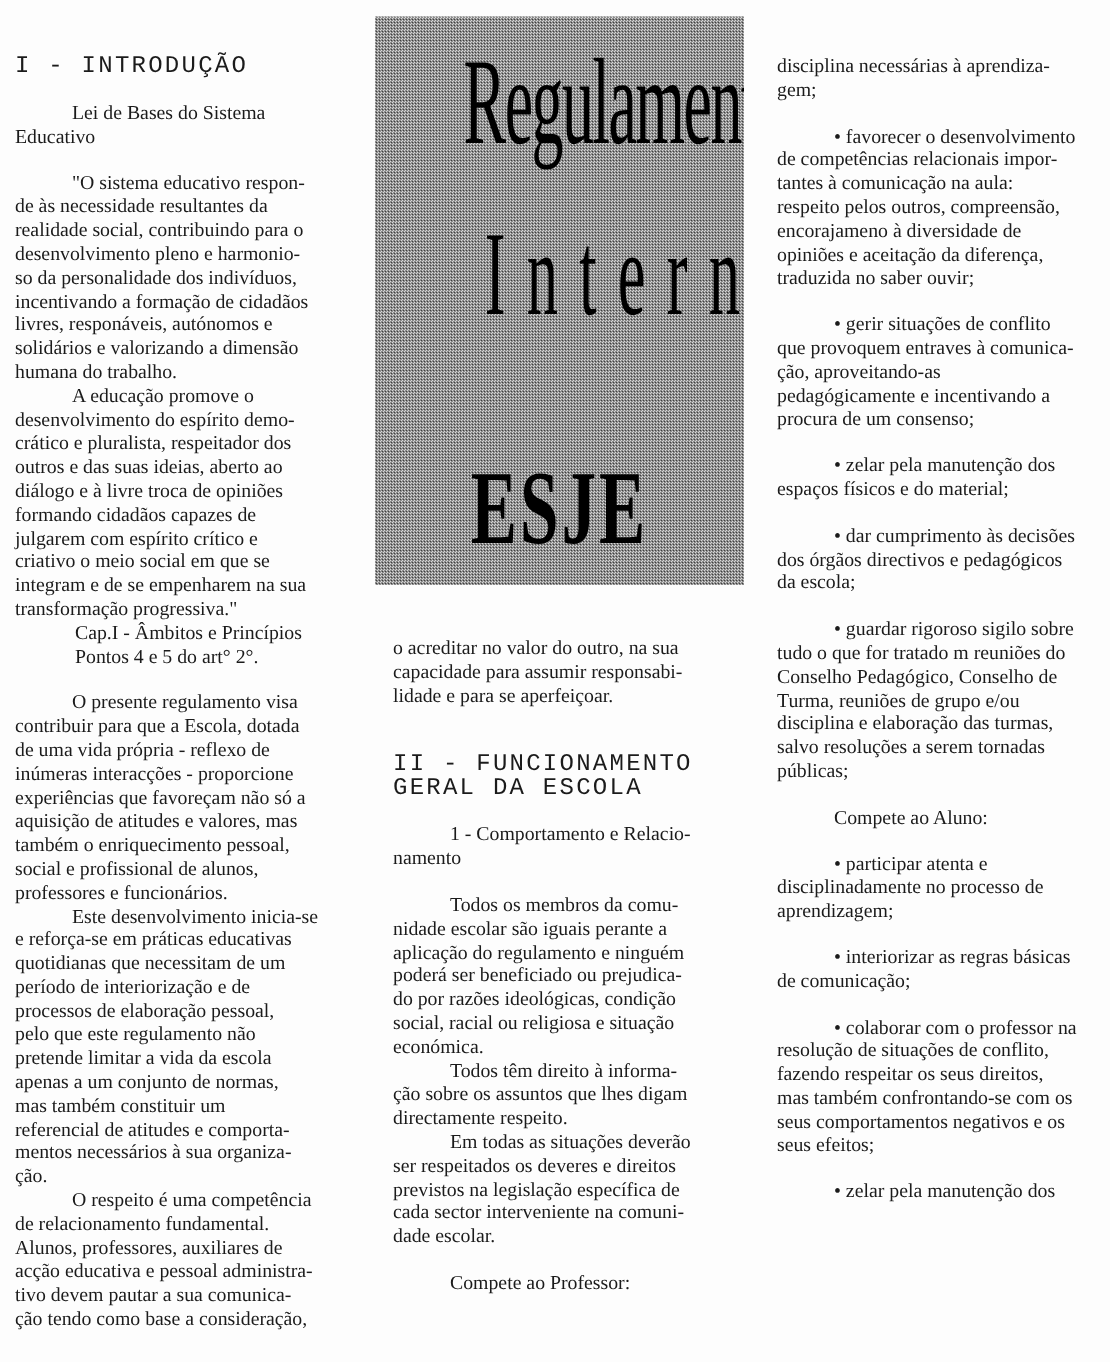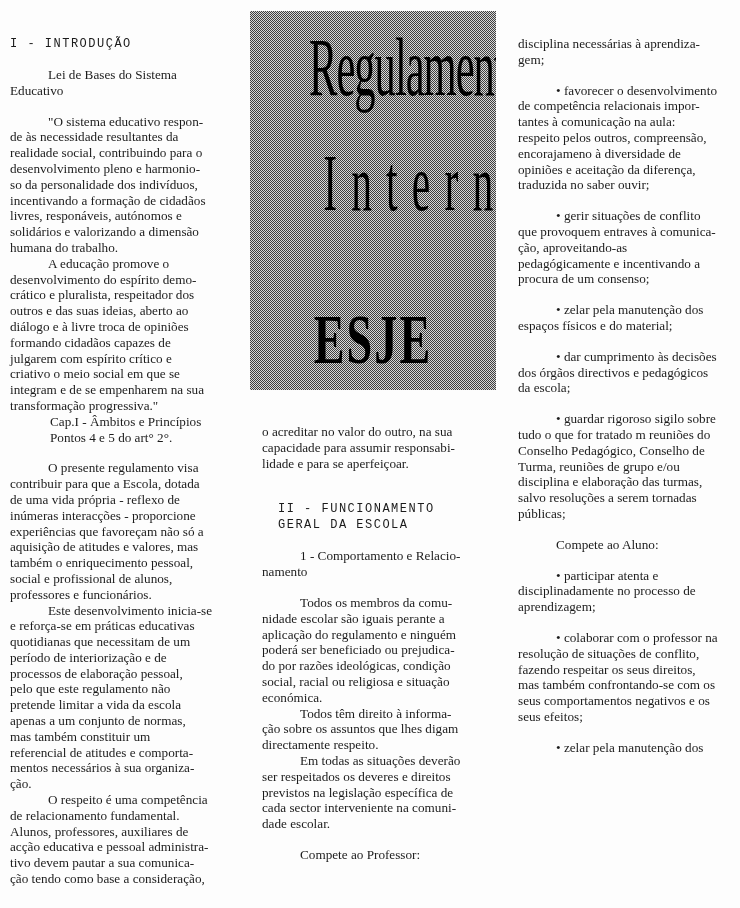--- a/index.html
+++ b/index.html
@@ -19,28 +19,28 @@
     line-height:15.8px;
     text-align:left;
   }
   #col-left   { left:10px;  top:36px;  width:232px; }
   #col-middle { left:262px; top:424px; width:234px; }
   #col-right  { left:518px; top:36px;  width:221px; }
 
   .blk { white-space:pre-line; }
   .h {
     font-family:"Liberation Mono", monospace;
-    font-size:12px; line-height:16px;
+    font-size:16px; line-height:16px;
     letter-spacing:1.5px;
   }
   .p { text-indent:38px; }
   .c { text-indent:0; }
   .a { padding-left:40px; }
   .g  { margin-top:15px; }
-  .gl { margin-top:30px;margin-left:16px; }
+  .gl { margin-top:30px; }
 
   
   .titlebox {
     position:absolute; left:250px; top:11px; width:246px; height:379px;
     background: conic-gradient(#3f3f3f 25%, #d8d8d8 0 50%, #3f3f3f 0 75%, #d8d8d8 0);
     background-size:2px 2px;
     overflow:hidden;
   }
   .tline {
     position:absolute; left:0; width:100%;
@@ -150,21 +150,21 @@
 ser respeitados os deveres e direitos
 previstos na legislação específica de
 cada sector interveniente na comuni-
 dade escolar.</div>
       <div class="blk p g">Compete ao Professor:</div>
     </div>
   <div class="col" id="col-right">
       <div class="blk c">disciplina necessárias à aprendiza-
 gem;</div>
       <div class="blk p g">• favorecer o desenvolvimento
-de competência relacionais impor-
+de competências relacionais impor-
 tantes à comunicação na aula:
 respeito pelos outros, compreensão,
 encorajameno à diversidade de
 opiniões e aceitação da diferença,
 traduzida no saber ouvir;</div>
       <div class="blk p g">• gerir situações de conflito
 que provoquem entraves à comunica-
 ção, aproveitando-as
 pedagógicamente e incentivando a
 procura de um consenso;</div>
@@ -177,20 +177,22 @@
 tudo o que for tratado m reuniões do
 Conselho Pedagógico, Conselho de
 Turma, reuniões de grupo e/ou
 disciplina e elaboração das turmas,
 salvo resoluções a serem tornadas
 públicas;</div>
       <div class="blk p g">Compete ao Aluno:</div>
       <div class="blk p g">• participar atenta e
 disciplinadamente no processo de
 aprendizagem;</div>
+      <div class="blk p g">• interiorizar as regras básicas
+de comunicação;</div>
       <div class="blk p g">• colaborar com o professor na
 resolução de situações de conflito,
 fazendo respeitar os seus direitos,
 mas também confrontando-se com os
 seus comportamentos negativos e os
 seus efeitos;</div>
       <div class="blk p g">• zelar pela manutenção dos</div>
     </div>
 
 </div>

